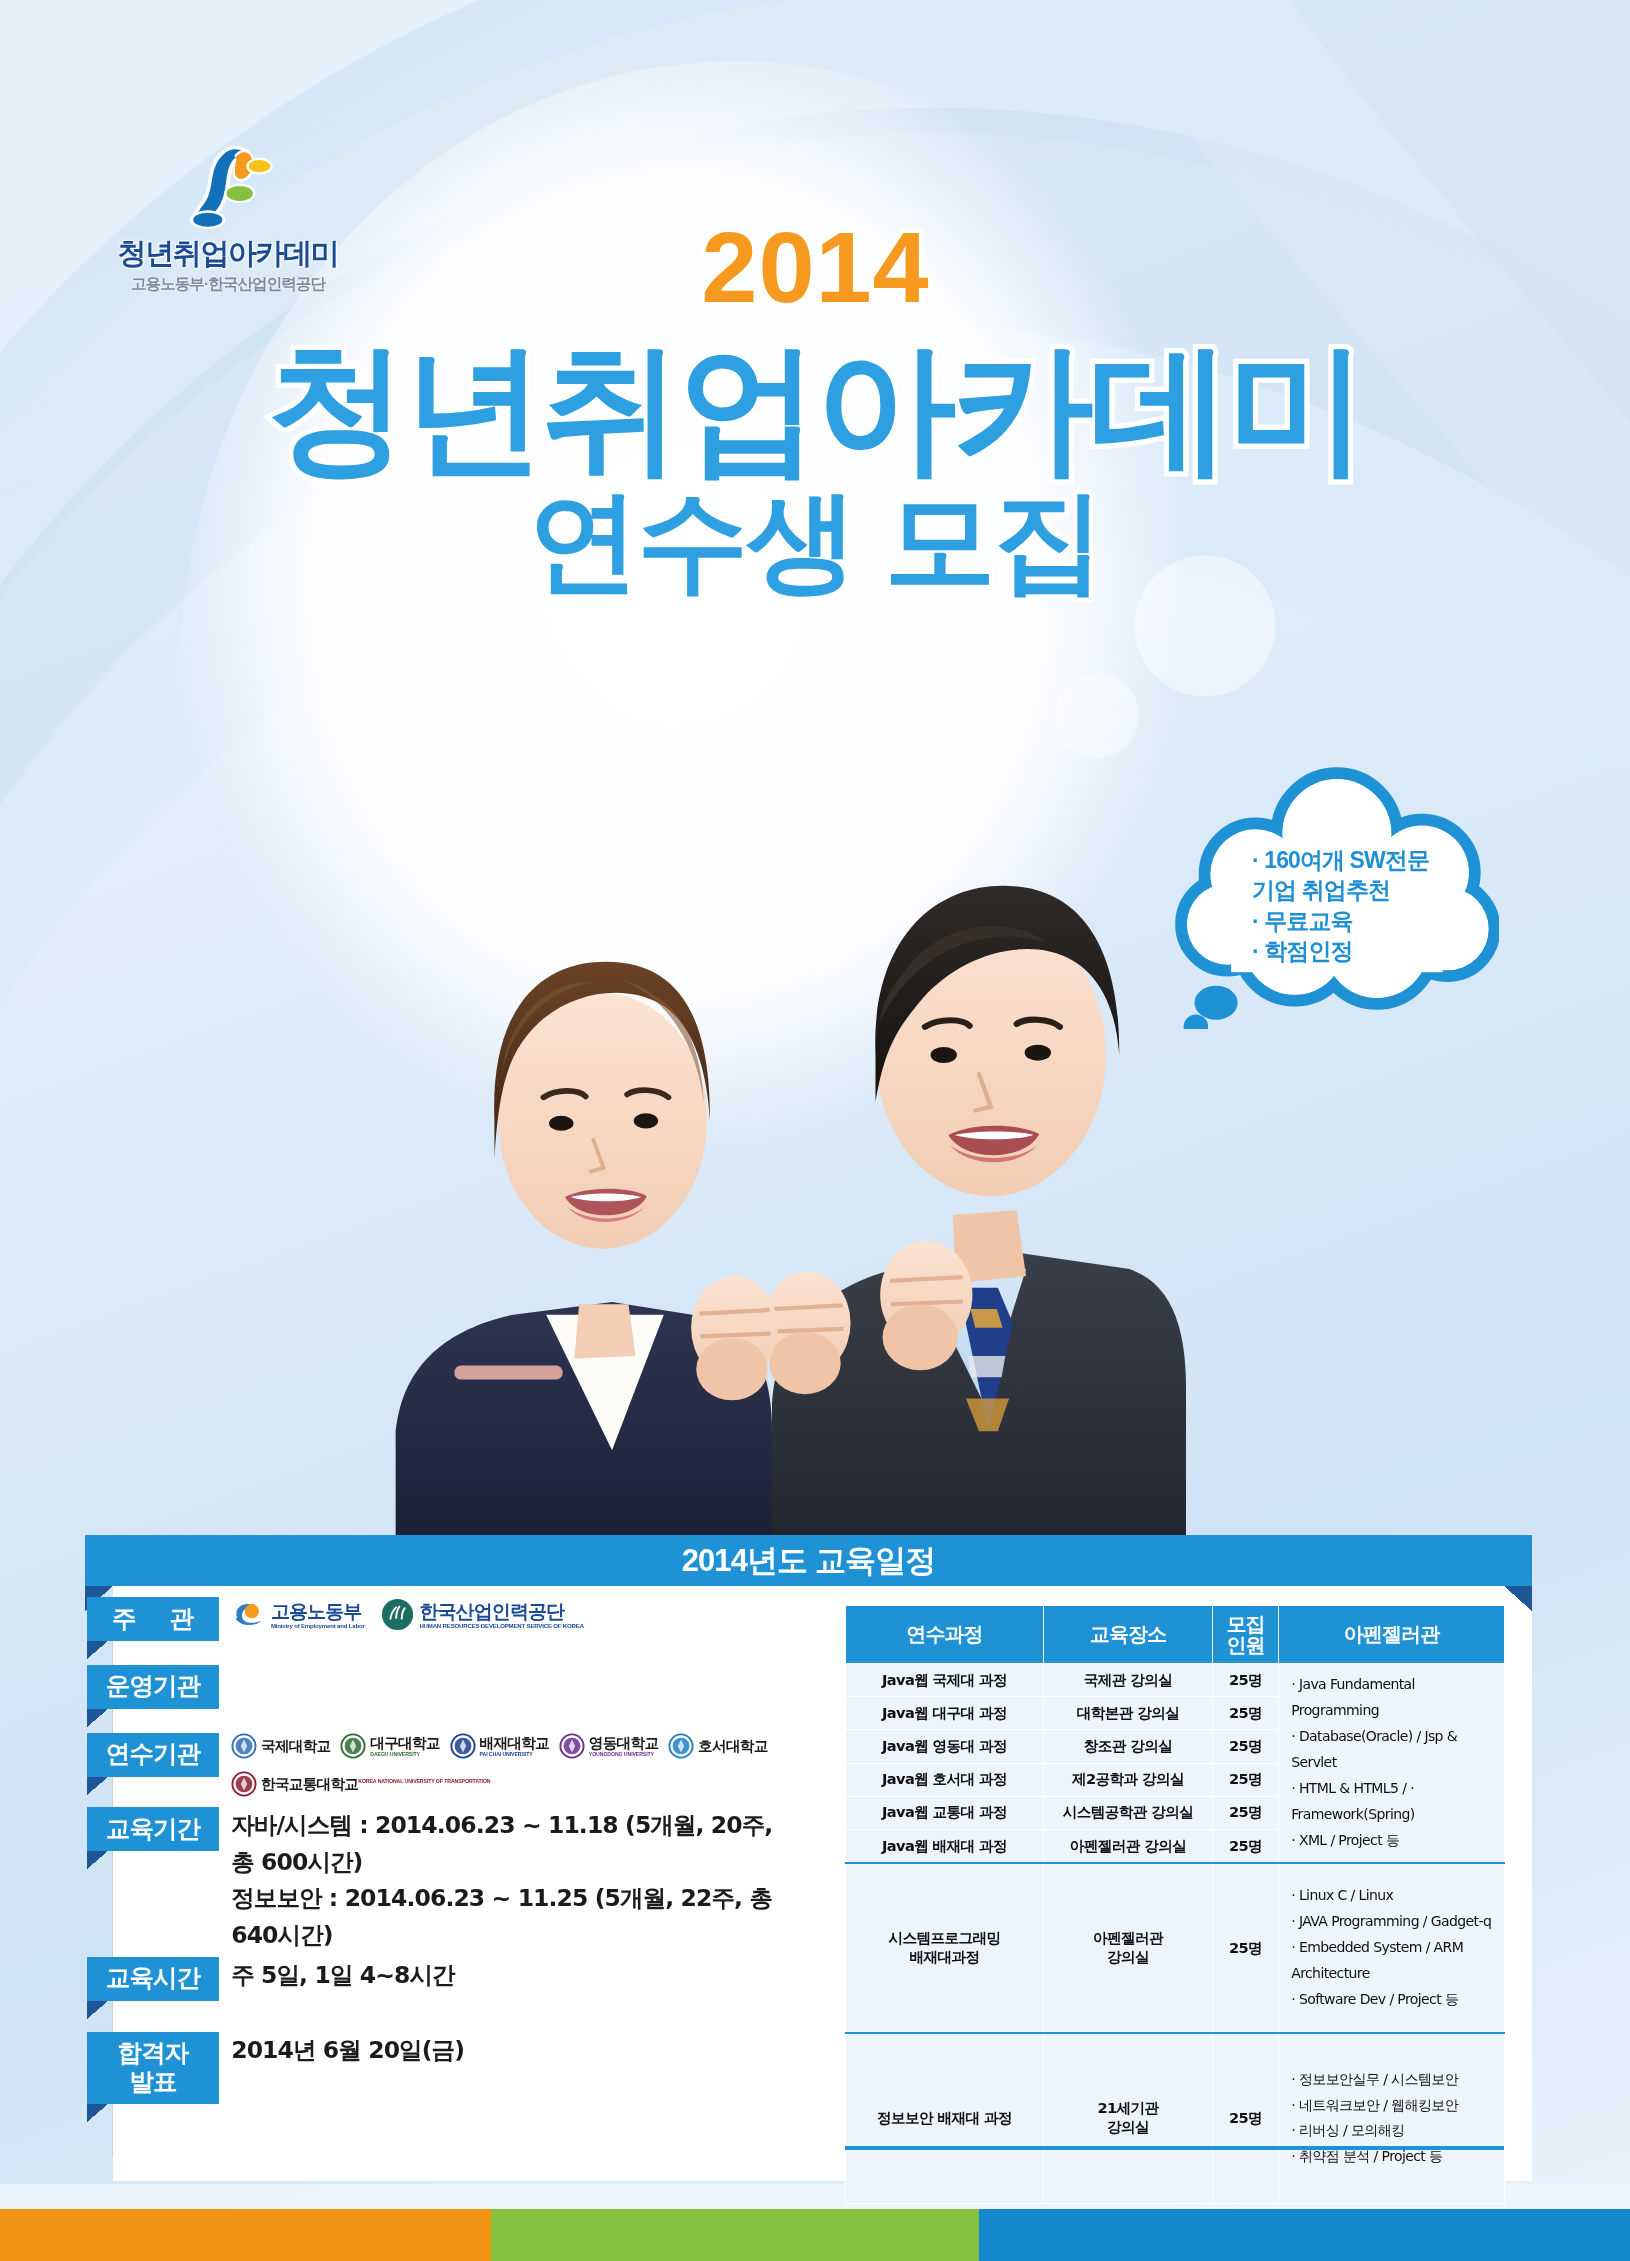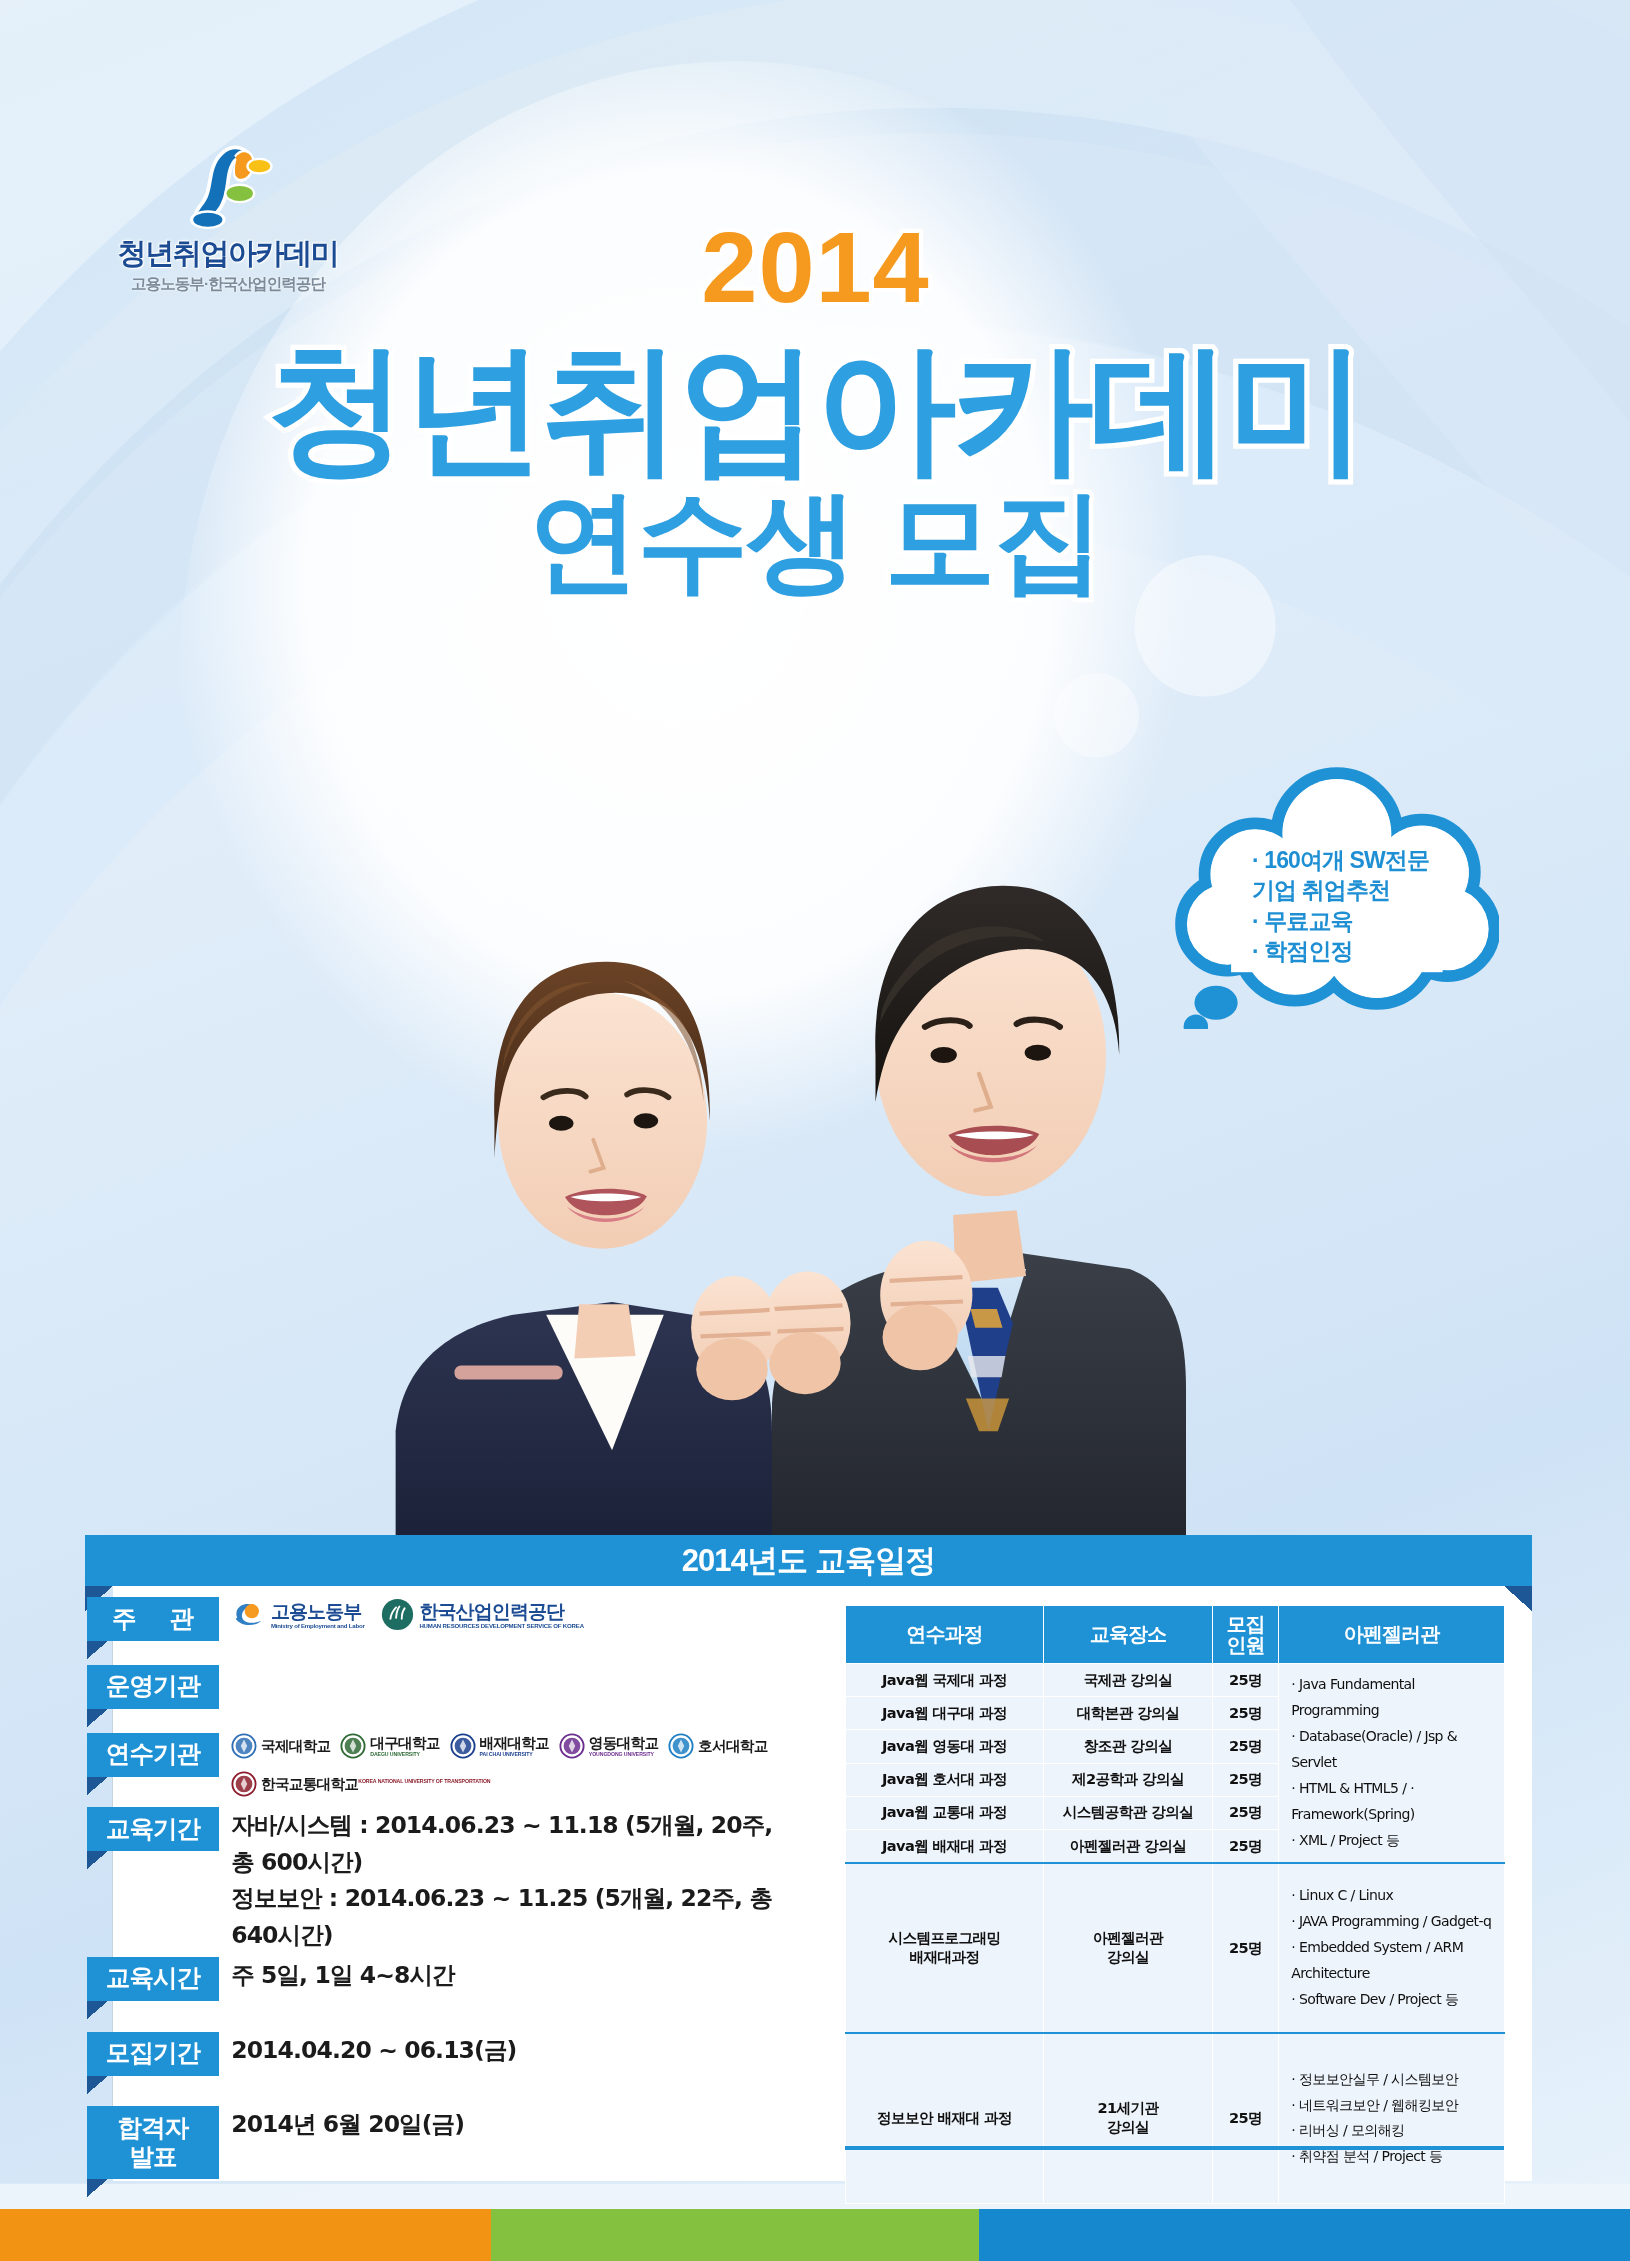--- a/index.html
+++ b/index.html
@@ -390,26 +390,20 @@
         <div class="info-text">자바/시스템 : 2014.06.23 ~ 11.18 (5개월, 20주, 총 600시간)</div>
         <div class="info-text">정보보안 : 2014.06.23 ~ 11.25 (5개월, 22주, 총 640시간)</div>
       </div>
     </div>
     <div class="info-row" style="min-height: 71px;">
       <div class="tab">교육시간<span class="fold"></span></div>
       <div class="info-body">
         <div class="info-text">주 5일, 1일 4~8시간</div>
       </div>
     </div>
-    <div class="info-row" style="min-height: 71px;">
-      <div class="tab">모집기간<span class="fold"></span></div>
-      <div class="info-body">
-        <div class="info-text">2014.04.20 ~ 06.13(금)</div>
-      </div>
-    </div>
     <div class="info-row" style="min-height: 89px;">
       <div class="tab">합격자<br>발표<span class="fold"></span></div>
       <div class="info-body">
         <div class="info-text">2014년 6월 20일(금)</div>
       </div>
     </div>
   </div>
 
 <table class="ctable" id="course-table">
     <colgroup>

